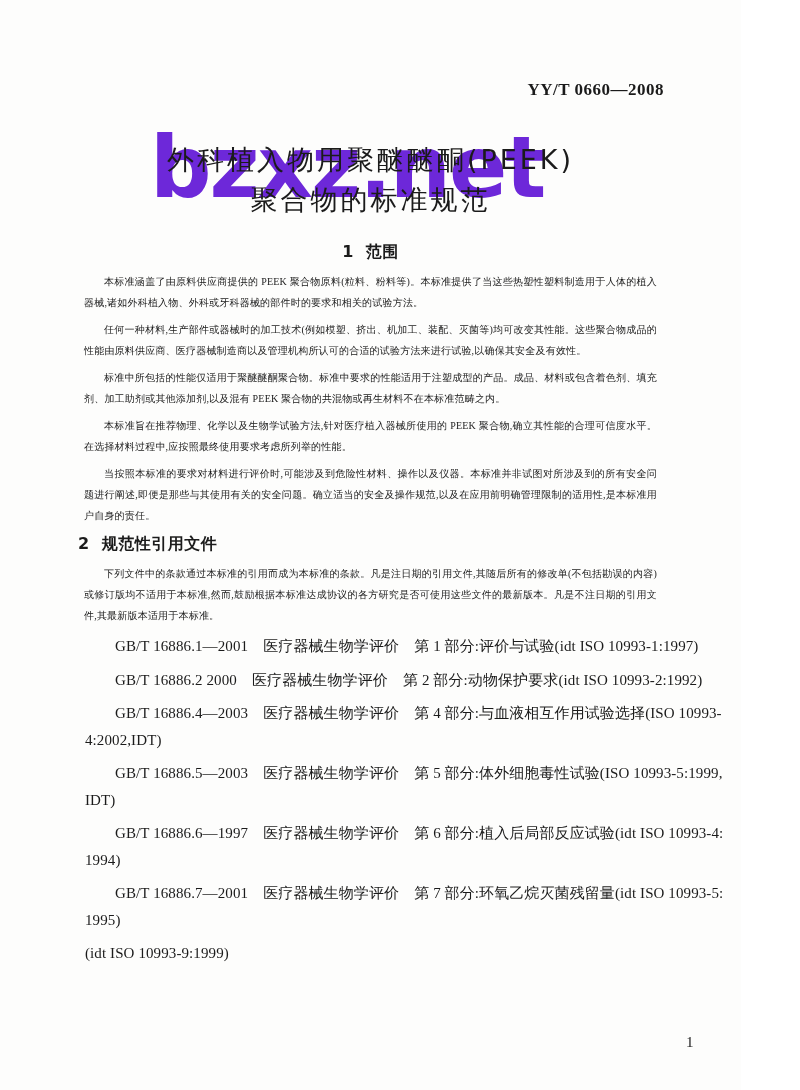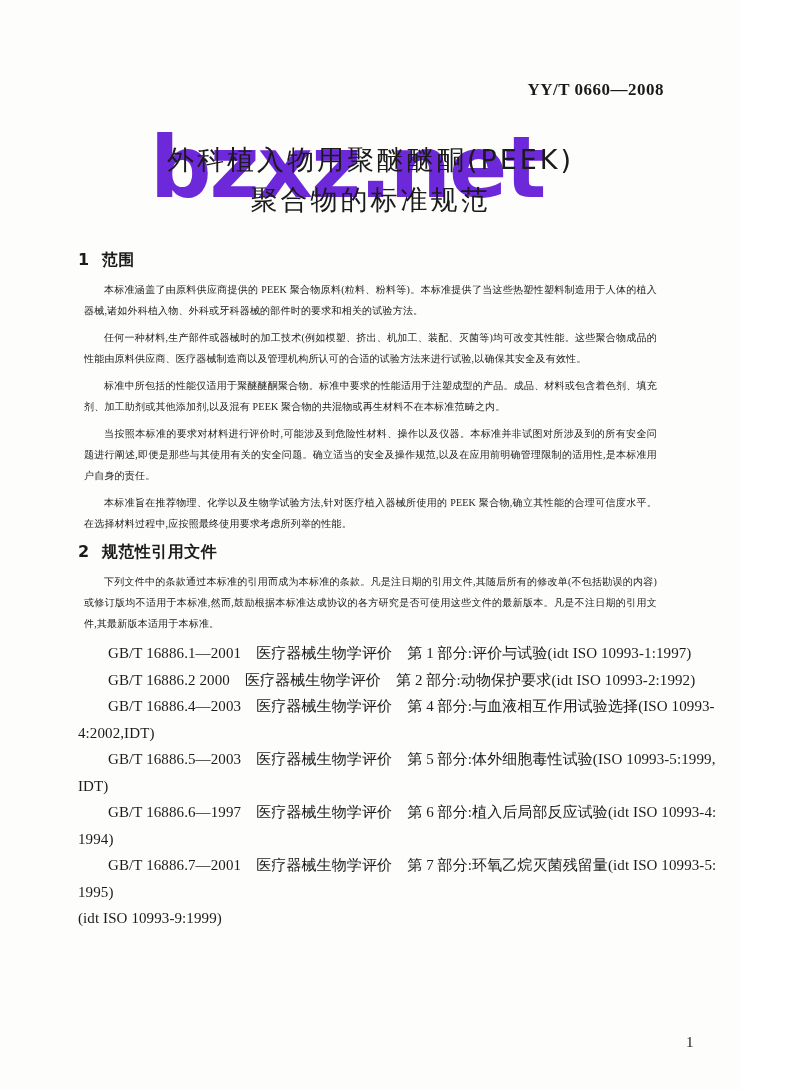--- a/index.html
+++ b/index.html
@@ -34,31 +34,31 @@
   }
   .content{
     position:relative;z-index:1;
     margin:0 78px;
   }
   .sec-heading{
     font-family:"DejaVu Sans","Liberation Sans",sans-serif;
     font-size:16px;font-weight:bold;line-height:24px;
     letter-spacing:0.5px;
   }
-  .h1{margin-top:28px;}
+  .h1{margin-top:20px;text-align:center;}
   .h2{margin-top:0;}
   .sec-heading .sec-no{margin-right:12px;}
   .para{
     margin:6px;
     font-size:10px;line-height:21px;
     text-indent:2em;text-align:justify;
     letter-spacing:0.2px;
   }
   .para-group{margin-top:7px;}
-  .ref{margin:0;}
+  .ref{margin:7px;}
   .ref-group{margin-top:3px;}
   .ref-l1{
     font-size:15px;line-height:26.5px;
     text-indent:2em;white-space:nowrap;
     letter-spacing:0.1px;
   }
   .ref-l2{
     font-size:15px;line-height:26.5px;
     white-space:nowrap;letter-spacing:0.1px;
   }
@@ -84,22 +84,22 @@
   <div class="content">
 
     <div class="sec-heading h1">
       <span class="sec-no">1</span><span>范围</span>
     </div>
 
     <div class="para-group">
       <p class="para">本标准涵盖了由原料供应商提供的 PEEK 聚合物原料(粒料、粉料等)。本标准提供了当这些热塑性塑料制造用于人体的植入器械,诸如外科植入物、外科或牙科器械的部件时的要求和相关的试验方法。</p>
       <p class="para">任何一种材料,生产部件或器械时的加工技术(例如模塑、挤出、机加工、装配、灭菌等)均可改变其性能。这些聚合物成品的性能由原料供应商、医疗器械制造商以及管理机构所认可的合适的试验方法来进行试验,以确保其安全及有效性。</p>
       <p class="para">标准中所包括的性能仅适用于聚醚醚酮聚合物。标准中要求的性能适用于注塑成型的产品。成品、材料或包含着色剂、填充剂、加工助剂或其他添加剂,以及混有 PEEK 聚合物的共混物或再生材料不在本标准范畴之内。</p>
+      <p class="para">本标准旨在推荐物理、化学以及生物学试验方法,针对医疗植入器械所使用的 PEEK 聚合物,确立其性能的合理可信度水平。在选择材料过程中,应按照最终使用要求考虑所列举的性能。</p>
       <p class="para">当按照本标准的要求对材料进行评价时,可能涉及到危险性材料、操作以及仪器。本标准并非试图对所涉及到的所有安全问题进行阐述,即便是那些与其使用有关的安全问题。确立适当的安全及操作规范,以及在应用前明确管理限制的适用性,是本标准用户自身的责任。</p>
-      <p class="para">本标准旨在推荐物理、化学以及生物学试验方法,针对医疗植入器械所使用的 PEEK 聚合物,确立其性能的合理可信度水平。在选择材料过程中,应按照最终使用要求考虑所列举的性能。</p>
     </div>
 
     <div class="sec-heading h2">
       <span class="sec-no">2</span><span>规范性引用文件</span>
     </div>
 
     <div class="para-group">
       <p class="para">下列文件中的条款通过本标准的引用而成为本标准的条款。凡是注日期的引用文件,其随后所有的修改单(不包括勘误的内容)或修订版均不适用于本标准,然而,鼓励根据本标准达成协议的各方研究是否可使用这些文件的最新版本。凡是不注日期的引用文件,其最新版本适用于本标准。</p>
     </div>
 

